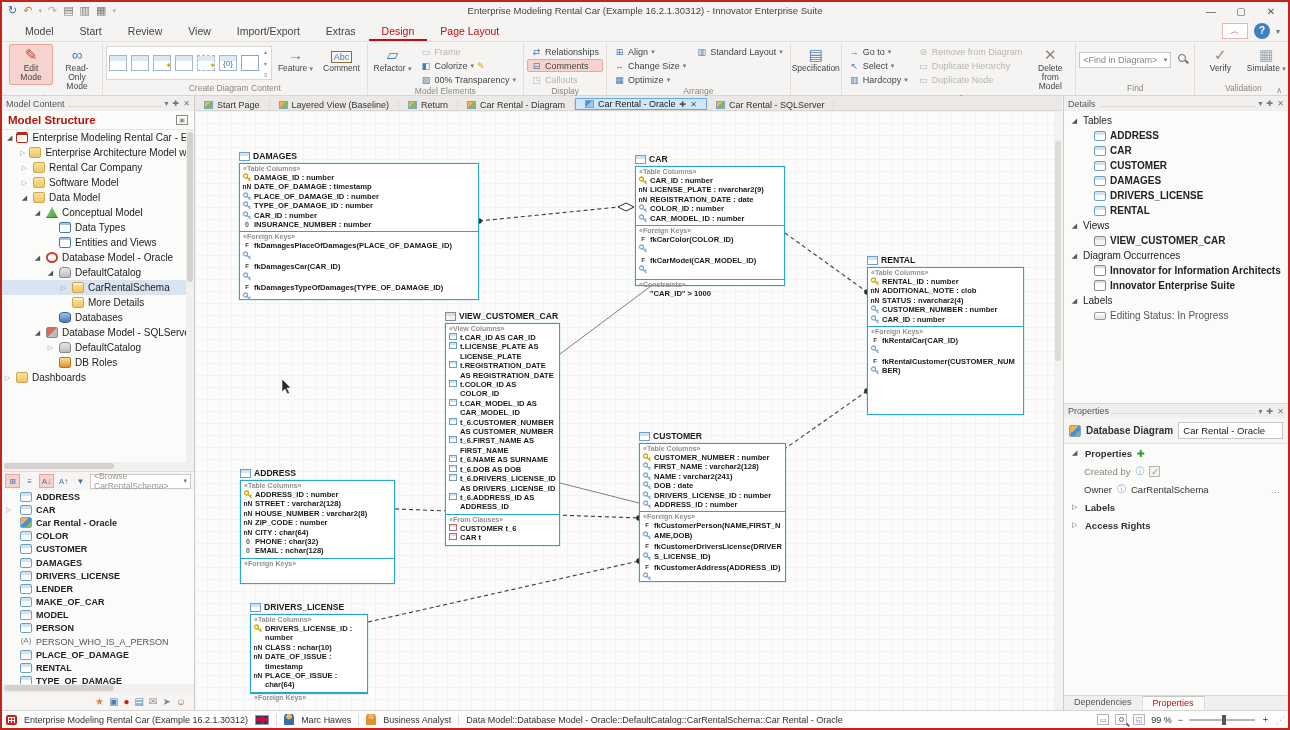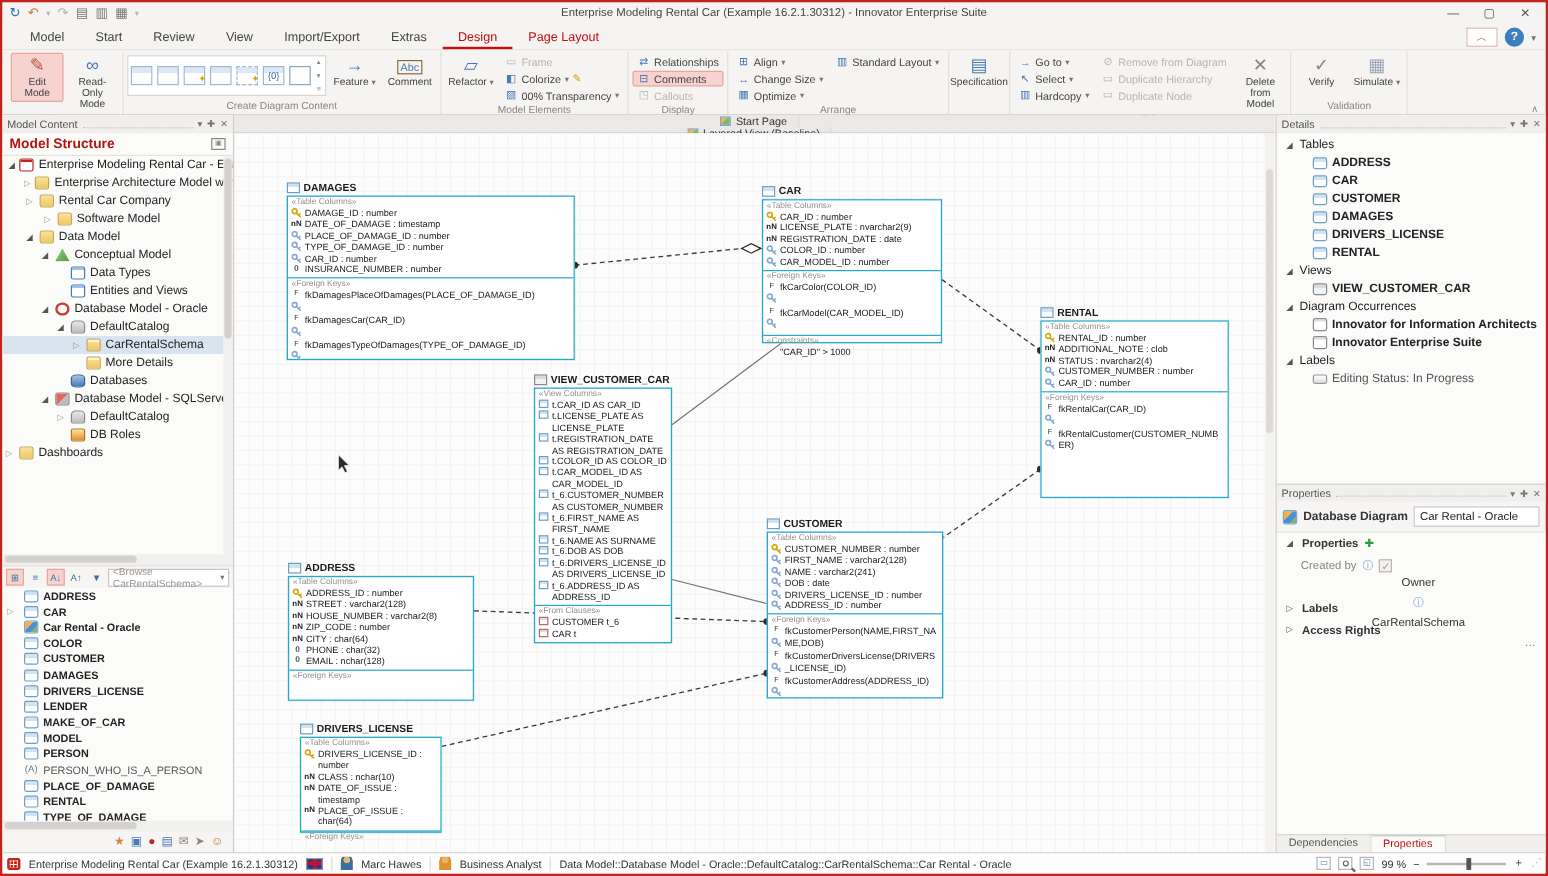--- a/index.html
+++ b/index.html
@@ -48,21 +48,21 @@
   .gcell.star::after{content:"✦";position:absolute;right:-2px;bottom:-3px;color:#d7a500;font-size:8px;}
   .gcell.plain{background:#fff;border-color:#8aa6c2;}
   .gscroll{display:flex;flex-direction:column;justify-content:space-between;height:32px;font-size:6px;color:#888;padding:1px;}
   .rcombo{display:flex;align-items:center;border:1px solid #c9c6c3;background:#fff;height:16px;padding:0 3px;font-size:9px;color:#8a8683;margin-top:8px;width:92px;justify-content:space-between;}
   .riconbtn{width:18px;height:16px;border:1px solid transparent;margin-top:8px;font-size:10px;color:#4a7ab5;text-align:center;}
   .search-ic{display:inline-block;width:8px;height:8px;border:1.4px solid #666;border-radius:50%;position:relative;}
   .search-ic::after{content:"";position:absolute;left:6px;top:6px;width:4px;height:1.6px;background:#666;transform:rotate(45deg);}
   .ribbon-collapse{position:absolute;right:4px;bottom:2px;font-size:8px;color:#888;}
 
   
-  .tabbar{position:absolute;left:193px;top:94px;width:867px;height:15px;background:#ebe9e7;border-bottom:1px solid #d8d5d2;display:flex;align-items:center;flex-direction:column;}
+  .tabbar{position:absolute;left:193px;top:94px;width:867px;height:15px;background:#ebe9e7;border-bottom:1px solid #d8d5d2;display:flex;align-items:flex-end;}
   .dtab{display:flex;align-items:center;gap:4px;padding:0 9px;font-size:9px;color:#333;border-right:1px solid #dddad7;white-space:nowrap;}
   .dtab .tic{width:9px;height:8px;border:1px solid #7da7c9;background:linear-gradient(135deg,#f5b04a 0 4px,#7fb86a 4px);}
   .dtab.active{background:#cfe6fb;border:1px solid #6aa7dd;color:#1a1a1a;}
   .dtab.active .tic{background:linear-gradient(135deg,#4a90d9 0 4px,#9cc3ea 4px);}
   .dtab .pin,.dtab .x{color:#555;font-size:8px;}
 
   
   .leftpanel{position:absolute;left:0;top:94px;width:193px;height:614px;background:#f6f5f4;border-right:1px solid #cfccc9;display:flex;flex-direction:column;}
   .pane-header{height:15px;display:flex;align-items:center;font-size:9px;color:#555;padding:0 4px;gap:4px;background:#f0efee;}
   .pane-header .fill{flex:1;border-bottom:1px dotted #c5c2bf;height:6px;}
@@ -93,21 +93,21 @@
   
   .canvas{position:absolute;left:193px;top:109px;width:867px;height:599px;background:#fcfcfc;background-image:linear-gradient(#f2f2f1 1px,transparent 1px),linear-gradient(90deg,#f2f2f1 1px,transparent 1px);background-size:12px 12px;overflow:hidden;}
   .cv-vscroll{position:absolute;right:0;top:0;width:8px;height:100%;background:#f3f2f1;}
   .cv-vscroll .thumb{position:absolute;left:1px;top:30px;width:6px;height:220px;background:#dddad7;border-radius:3px;}
   svg.wires{position:absolute;left:0;top:0;width:867px;height:599px;}
 
   .entity{position:absolute;font-size:7.6px;color:#1a1a1a;}
   .ent-title{display:flex;align-items:center;gap:3px;font-weight:bold;font-size:8.6px;margin-bottom:2px;}
   .ent-ti{width:11px;height:9px;border:1px solid #6f9fc0;background:linear-gradient(#cfe3f2 0 3px,#fff 3px);}
   .ent-ti.view{border-color:#8a8a8a;background:linear-gradient(#dcdcdc 0 3px,#eef4fa 3px);}
-  .ent-box{border:1.4px solid #27a7c9;background:#fff;display:flex;flex-direction:column;box-shadow:0 0 0 0.5px rgba(39,167,201,.25);}
+  .ent-box{border:1.4px solid #27a7c9;background:#fff;display:flex;flex-direction:column;box-shadow:0 0 0 0.5px rgba(39,167,201,.25);font-weight:bold;}
   .sec{border-top:1.4px solid #27a7c9;padding:1px 3px 2px 2px;}
   .sec:first-child{border-top:0;}
   .sec:last-child{flex:1;}
   .sec-label{color:#909090;font-size:7px;margin:0 0 1px 1px;}
   .erow{display:flex;gap:2px;line-height:9.4px;align-items:flex-start;}
   .erow .txt{word-break:break-word;}
   .ri{flex:0 0 10px;width:10px;text-align:center;}
   b.t-nn{font-size:6.6px;color:#222;line-height:9.4px;}
   b.t-opt{font-size:7px;color:#555;line-height:9.4px;}
   .fkdef i{font-style:normal;font-size:6px;vertical-align:top;color:#333;}
@@ -366,20 +366,30 @@
           </div>
           <div class="rbig ">
     <span class="ric" style="color:#8a8683">✕</span>
     <span class="rlbl">Delete from<br>Model</span>
           </div>
         </div>
         <div class="rgroup-label">Edit</div>
       </div>
       <div class="rgroup">
     <div class="rgroup-body">
+          <div class="rcombo">
+            <span>&lt;Find in Diagram&gt;</span>
+            <span style="font-size:7px;color:#777">▾</span>
+          </div>
+          <div class="riconbtn"><span class="search-ic"></span></div>
+        </div>
+        <div class="rgroup-label">Find</div>
+      </div>
+      <div class="rgroup">
+    <div class="rgroup-body">
           <div class="rbig ">
     <span class="ric" style="color:#8a8683">✓</span>
     <span class="rlbl">Verify</span>
           </div>
           <div class="rbig ">
     <span class="ric" style="color:#9aa6b5">▦</span>
     <span class="rlbl">Simulate <span style="font-size:7px;color:#777">▾</span></span>
           </div>
         </div>
         <div class="rgroup-label">Validation</div>
@@ -445,21 +455,21 @@
         <div class="trow " style="padding-left:18px">
     <span class="texp closed">▷</span>
     <span class="tic2 i-folder"></span>
     <span>Enterprise Architecture Model with ArchiMate</span>
         </div>
         <div class="trow " style="padding-left:18px">
     <span class="texp closed">▷</span>
     <span class="tic2 i-folder"></span>
     <span>Rental Car Company</span>
         </div>
-        <div class="trow " style="padding-left:33px">
+        <div class="trow " style="padding-left:18px">
     <span class="texp closed">▷</span>
     <span class="tic2 i-folder"></span>
     <span>Software Model</span>
         </div>
         <div class="trow " style="padding-left:18px">
     <span class="texp ">◢</span>
     <span class="tic2 i-folder"></span>
     <span>Data Model</span>
         </div>
         <div class="trow " style="padding-left:31px">
@@ -1153,21 +1163,21 @@
       <div class="prow">
           <span class="exp">◢</span>
           <b>Properties</b>
           <span class="plus">✚</span>
         </div>
       <div class="prow" style="padding-left:20px;color:#8a8683;">
           <span>Created by</span>
           <span class="info">ⓘ</span>
           <span class="cb">✓</span>
         </div>
-      <div class="prow" style="padding-left:20px;flex-direction:column;">
+      <div class="prow" style="padding-left:20px;">
           <span>Owner</span>
           <span class="info">ⓘ</span>
           <span>CarRentalSchema</span>
           <span class="dots">…</span>
         </div>
       <div class="prow">
           <span class="exp">▷</span>
           <b>Labels</b>
         </div>
       <div class="prow">

